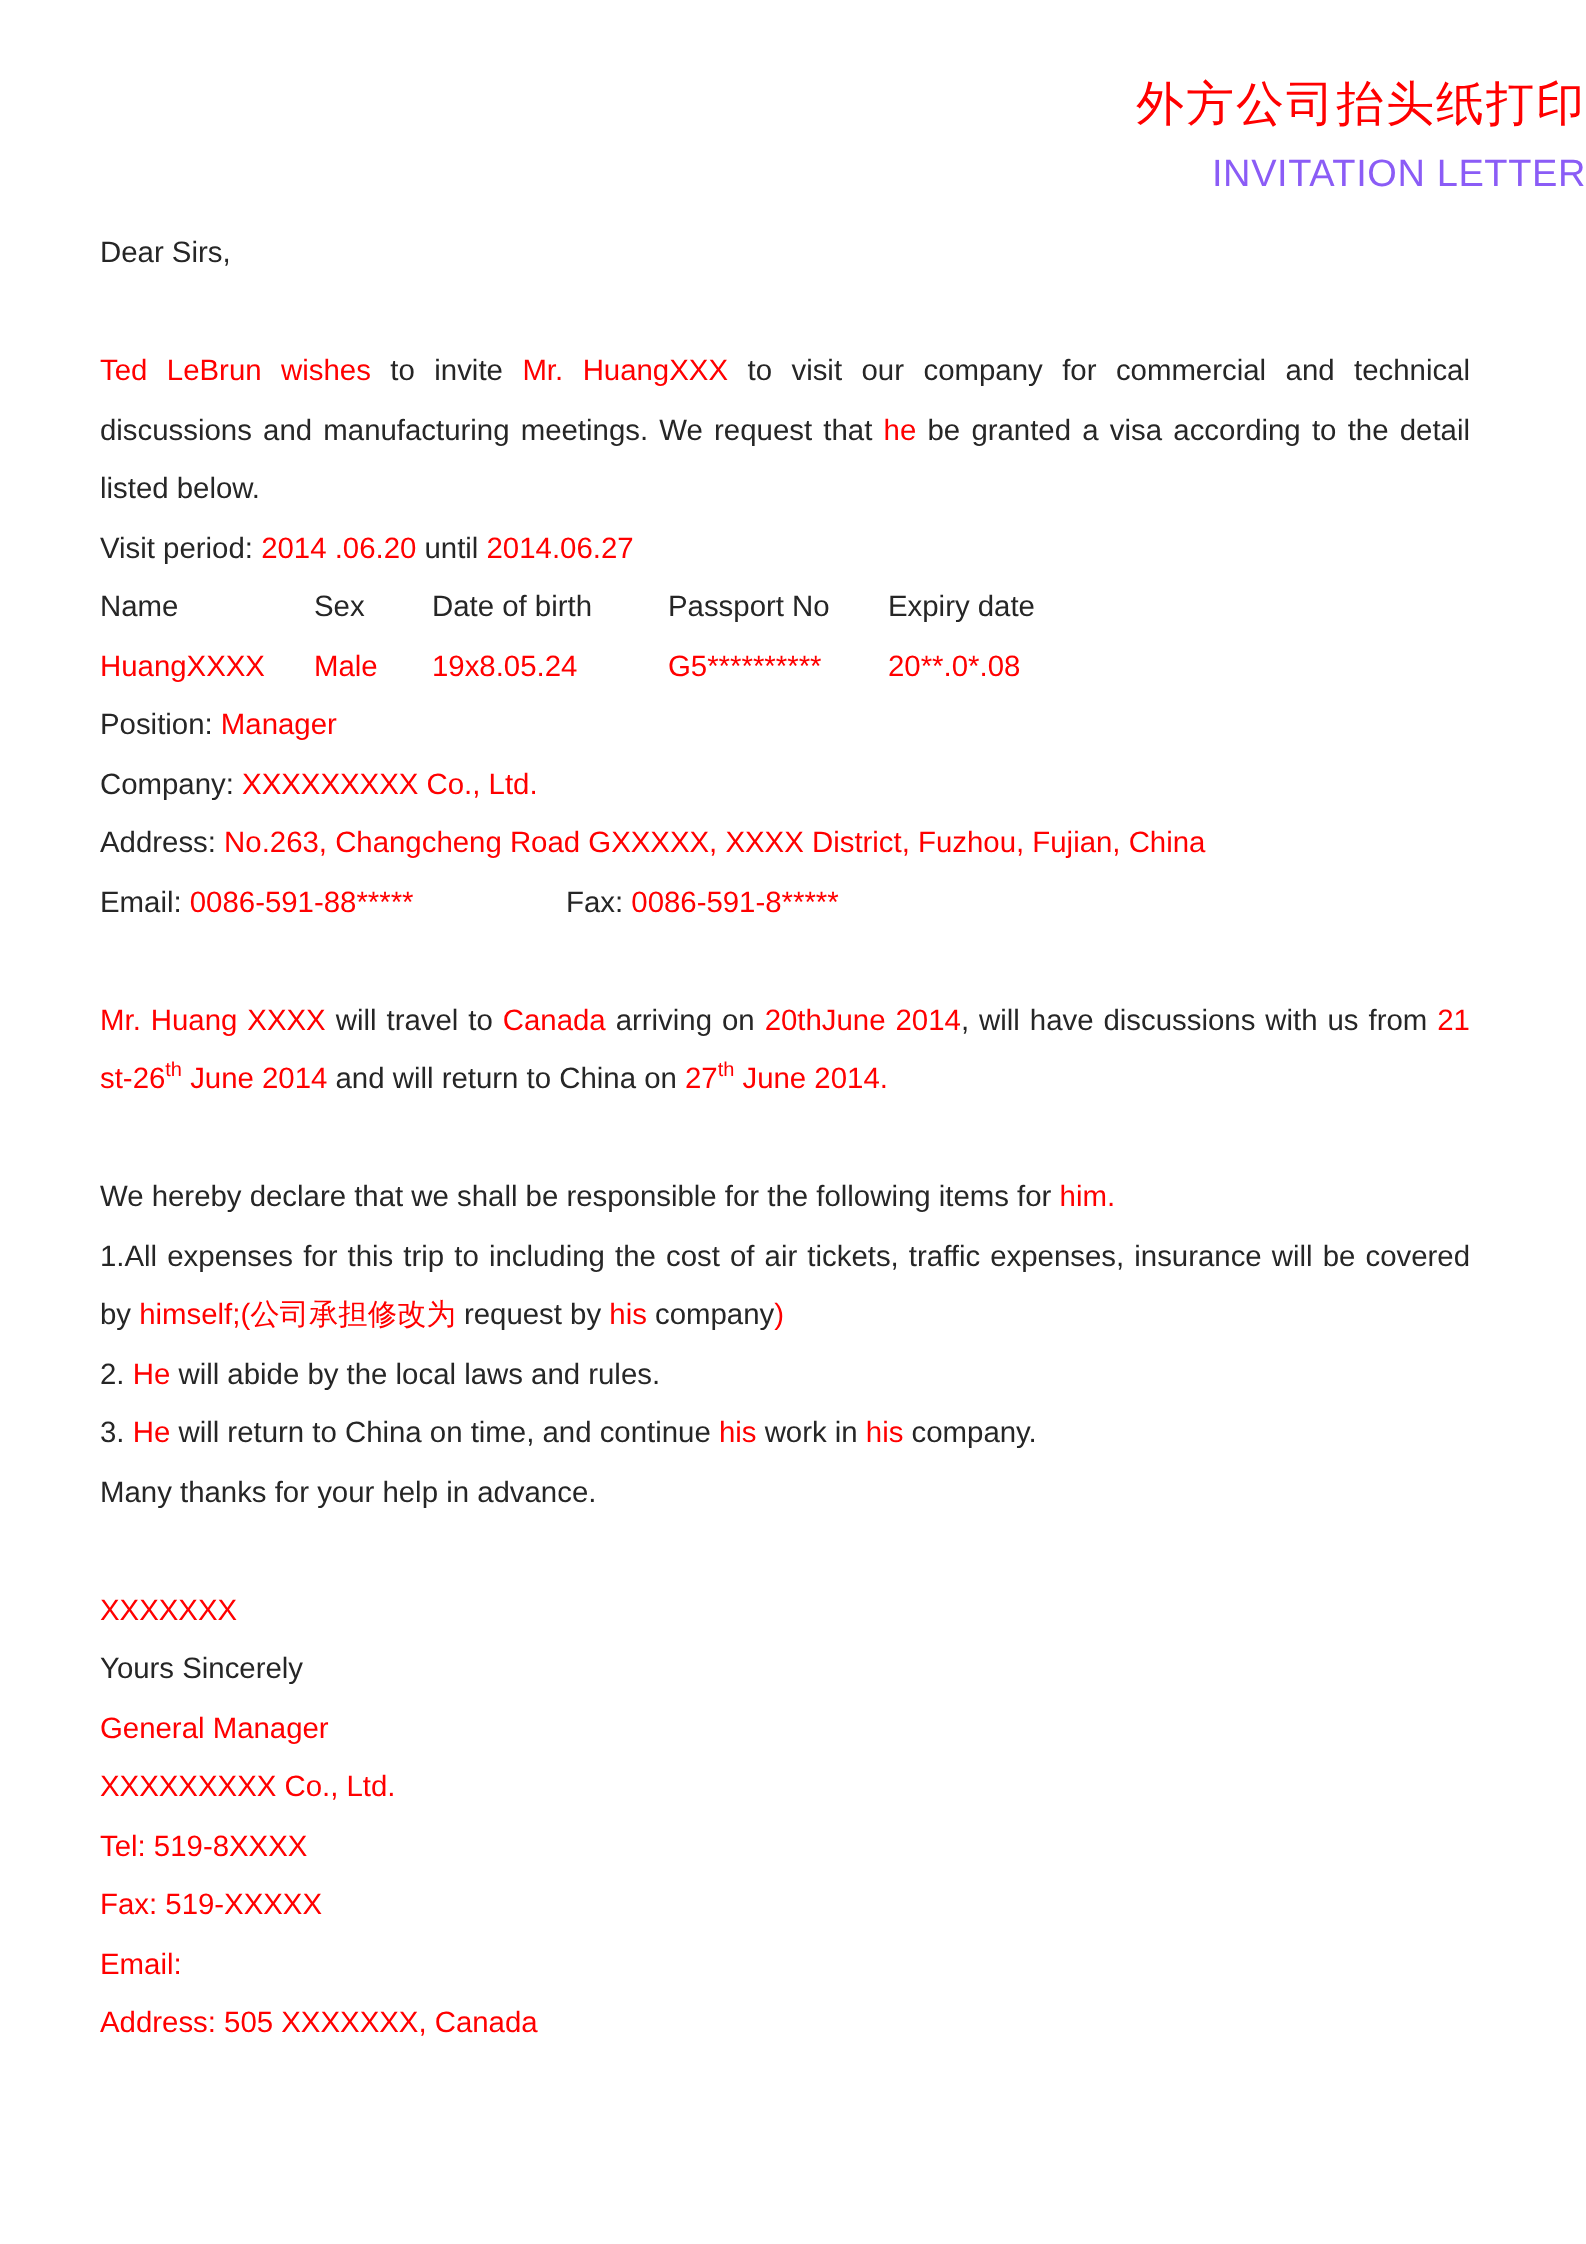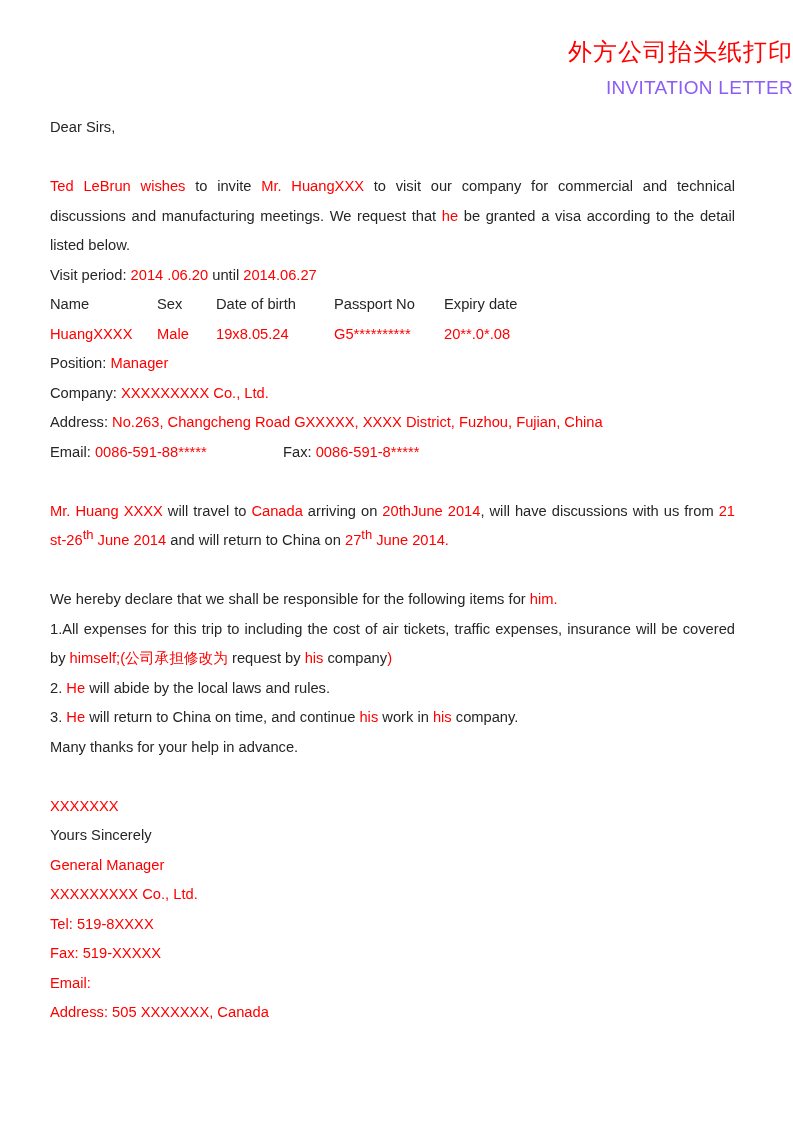--- a/index.html
+++ b/index.html
@@ -32,21 +32,21 @@
     margin: 15px 58px 0 50px;
     font-size: 14.7px;
     line-height: 29.5px;
   }
   .line { min-height: 29.5px; text-align: justify; }
   .line.row { display: flex; text-align: left; }
   .cell { flex: 0 0 auto; }
   .cell.last { flex: 1 1 auto; }
   .red { color: var(--red, #ff0000); }
   .blk { color: #262626; text-align: right; }
-  sup { font-size: 13px; line-height: 0; vertical-align: super; }
+  sup { font-size: 10px; line-height: 0; vertical-align: super; }
 </style>
 </head>
 <body>
 
 <div class="page">
   <div class="header">
     <div class="title">外方公司抬头纸打印</div>
     <div class="subtitle">INVITATION LETTER</div>
   </div>
   <div class="letter-body">

